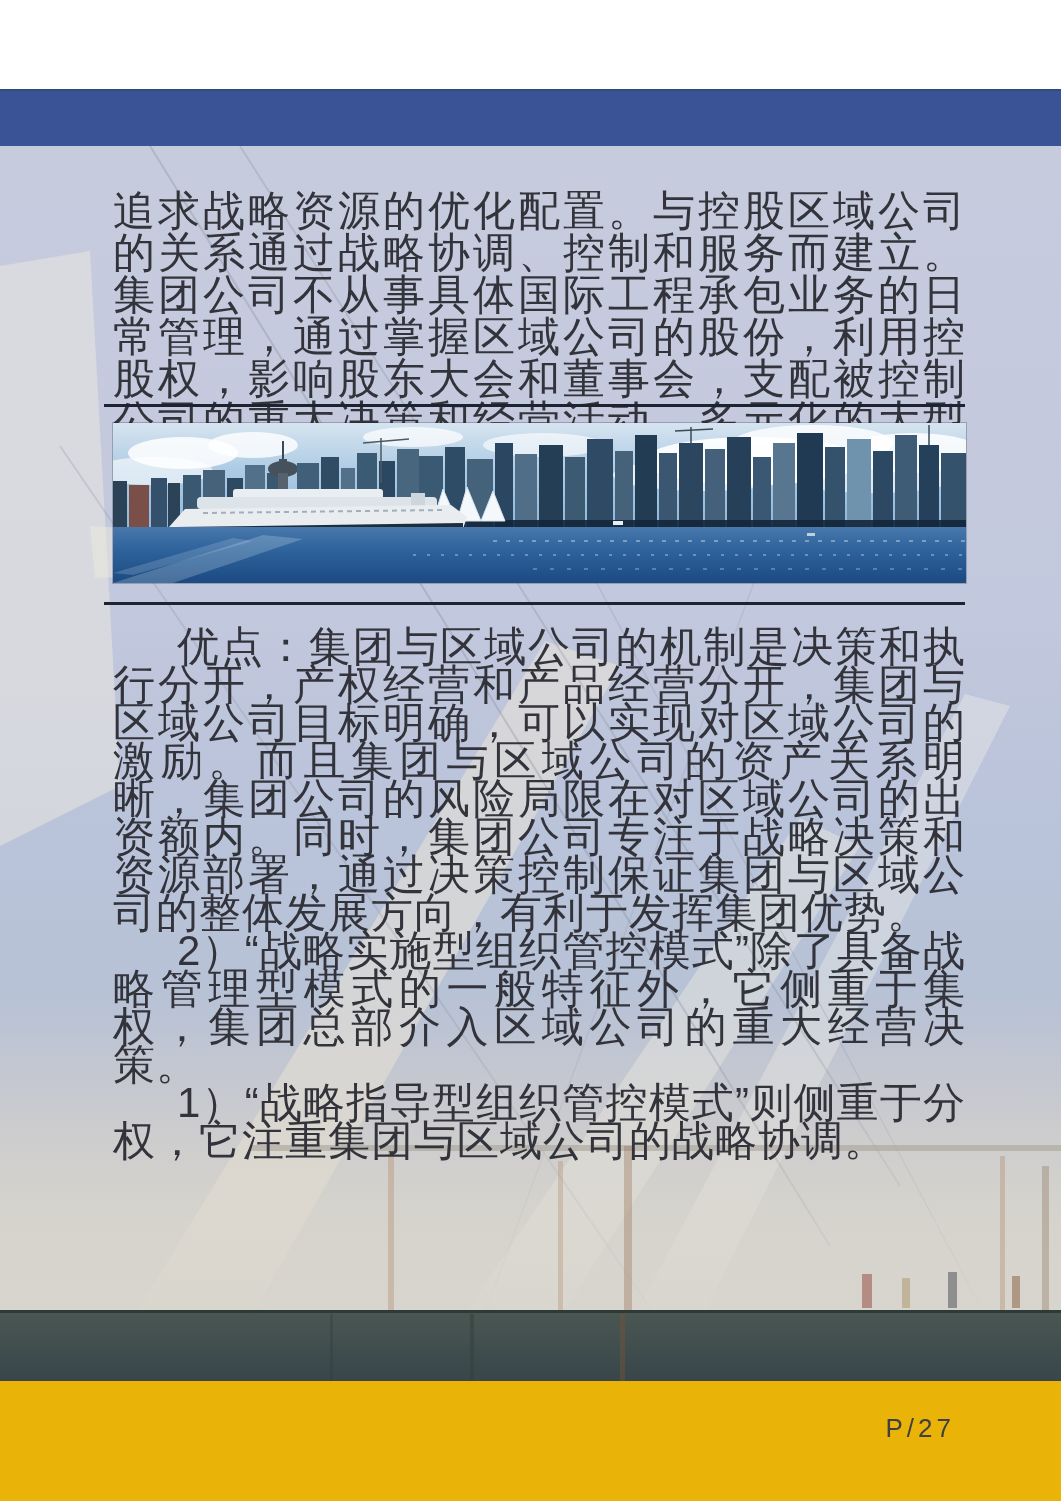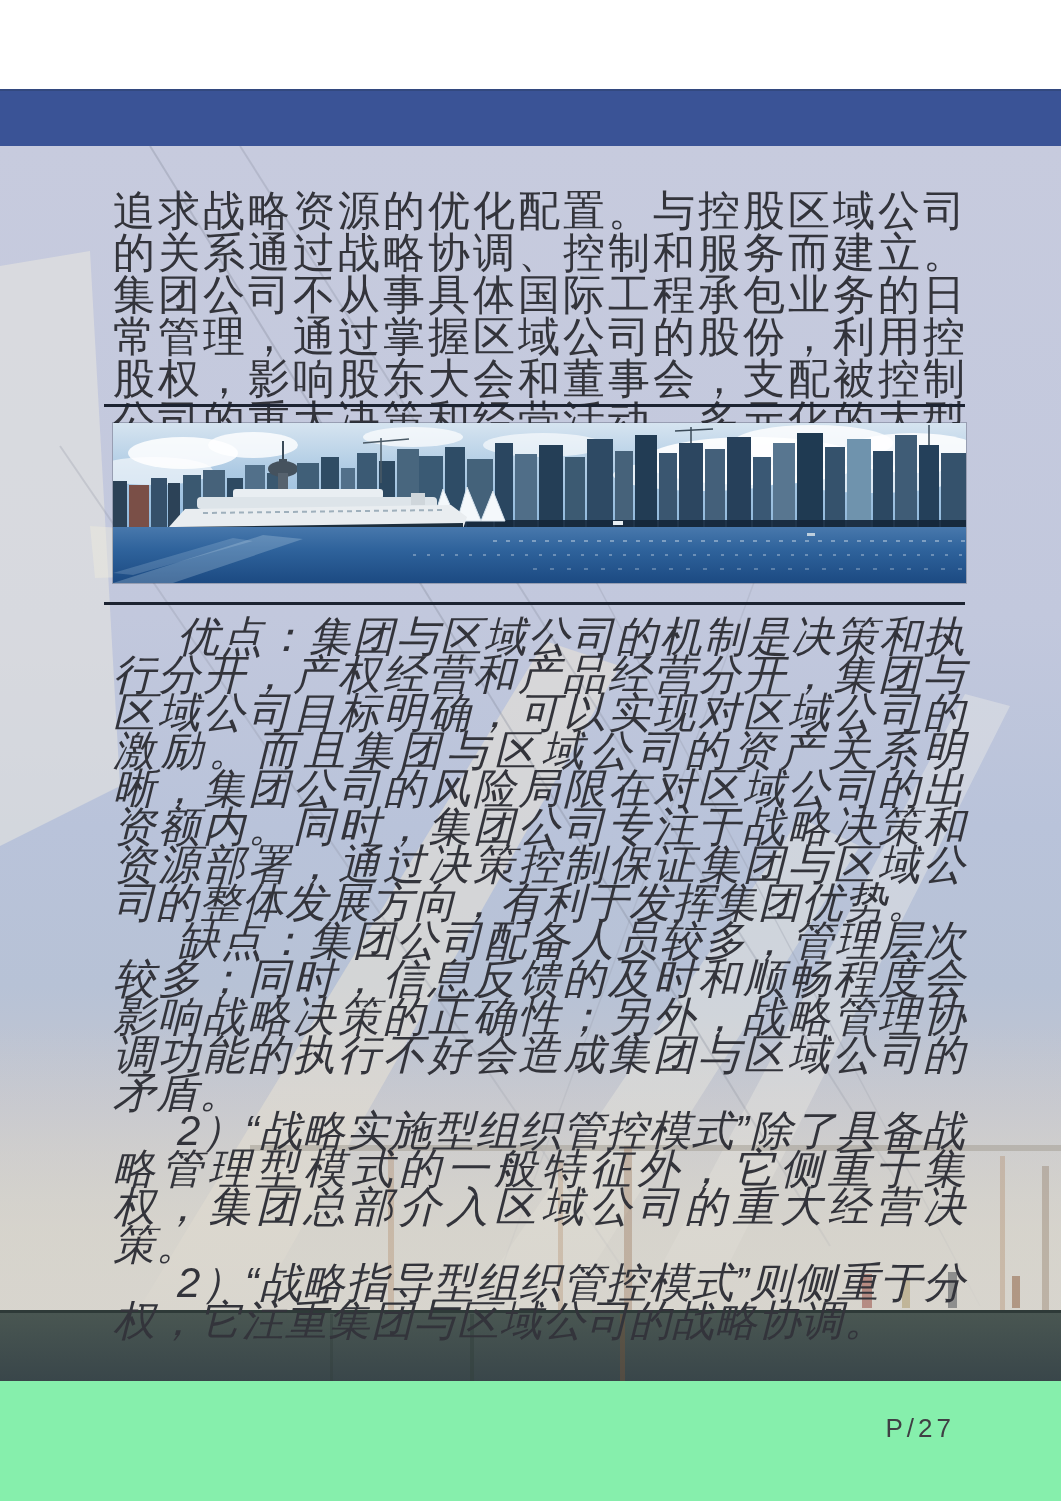--- a/index.html
+++ b/index.html
@@ -22,36 +22,36 @@
   }
   .bg-photo{position:absolute;left:0;top:0;width:1061px;height:1235px;}
   .para{
     margin:0;
     color:#33343b;
     font-size:42px;
     text-align:justify;
     letter-spacing:1px;
   }
   .para-first{position:absolute;left:113px;top:44px;width:853px;line-height:42px;}
-  .text-block{position:absolute;left:113px;top:472px;width:853px;font-style:italic;}
+  .text-block{position:absolute;left:113px;top:482px;width:853px;}
   .text-block .para{line-height:38px;}
   .para-indent{text-indent:64px;}
   .rule{
     position:absolute;left:104px;width:861px;height:3px;
     background:#1c2331;
   }
   .rule-top{top:258px;}
   .rule-bottom{top:456px;}
   .skyline-photo{
     position:absolute;left:113px;top:277px;width:853px;height:160px;
     outline:1px solid rgba(20,30,50,0.25);
   }
   .footer{
     position:absolute;left:0;top:1381px;width:1061px;height:120px;
-    background:#86efac;
+    background:#eab308;
   }
   .page-number{
     position:absolute;right:106px;top:32px;
     font-size:26px;letter-spacing:4px;color:#3f3f44;
   }
 </style>
 </head>
 <body>
 
 <div class="page">
@@ -218,23 +218,22 @@
       <line x1="300" y1="132" x2="853" y2="132" stroke="#ffffff" stroke-width="2" stroke-dasharray="3 11" opacity="0.3"></line>
       <line x1="420" y1="146" x2="853" y2="146" stroke="#ffffff" stroke-width="2" stroke-dasharray="4 13" opacity="0.25"></line>
       <rect x="500" y="98" width="10" height="4" fill="#e8eef2"></rect>
       <rect x="694" y="110" width="8" height="3" fill="#dfe7ec" opacity="0.8"></rect>
     </svg>
 
     <div class="rule rule-bottom"></div>
 
     <div class="text-block">
       <p class="para para-indent">优点：集团与区域公司的机制是决策和执行分开，产权经营和产品经营分开，集团与区域公司目标明确，可以实现对区域公司的激励。而且集团与区域公司的资产关系明晰，集团公司的风险局限在对区域公司的出资额内。同时，集团公司专注于战略决策和资源部署，通过决策控制保证集团与区域公司的整体发展方向，有利于发挥集团优势。</p>
-      <p class="para para-indent">缺点：集团公司配备人员较多，管理层次较多；同时，信息反馈的及时和顺畅程度会影响战略决策的正确性；另外，战略管理协调功能的执行不好会造成集团与区域公司的矛盾。</p>
       <p class="para para-indent">2）“战略实施型组织管控模式”除了具备战略管理型模式的一般特征外，它侧重于集权，集团总部介入区域公司的重大经营决策。</p>
-      <p class="para para-indent">2）“战略指导型组织管控模式”则侧重于分权，它注重集团与区域公司的战略协调。</p>
+      <p class="para para-indent">1）“战略指导型组织管控模式”则侧重于分权，它注重集团与区域公司的战略协调。</p>
     </div>
 
   </div>
 
   <div class="footer">
     <span class="page-number">P/27</span>
   </div>
 
 </div>
 

